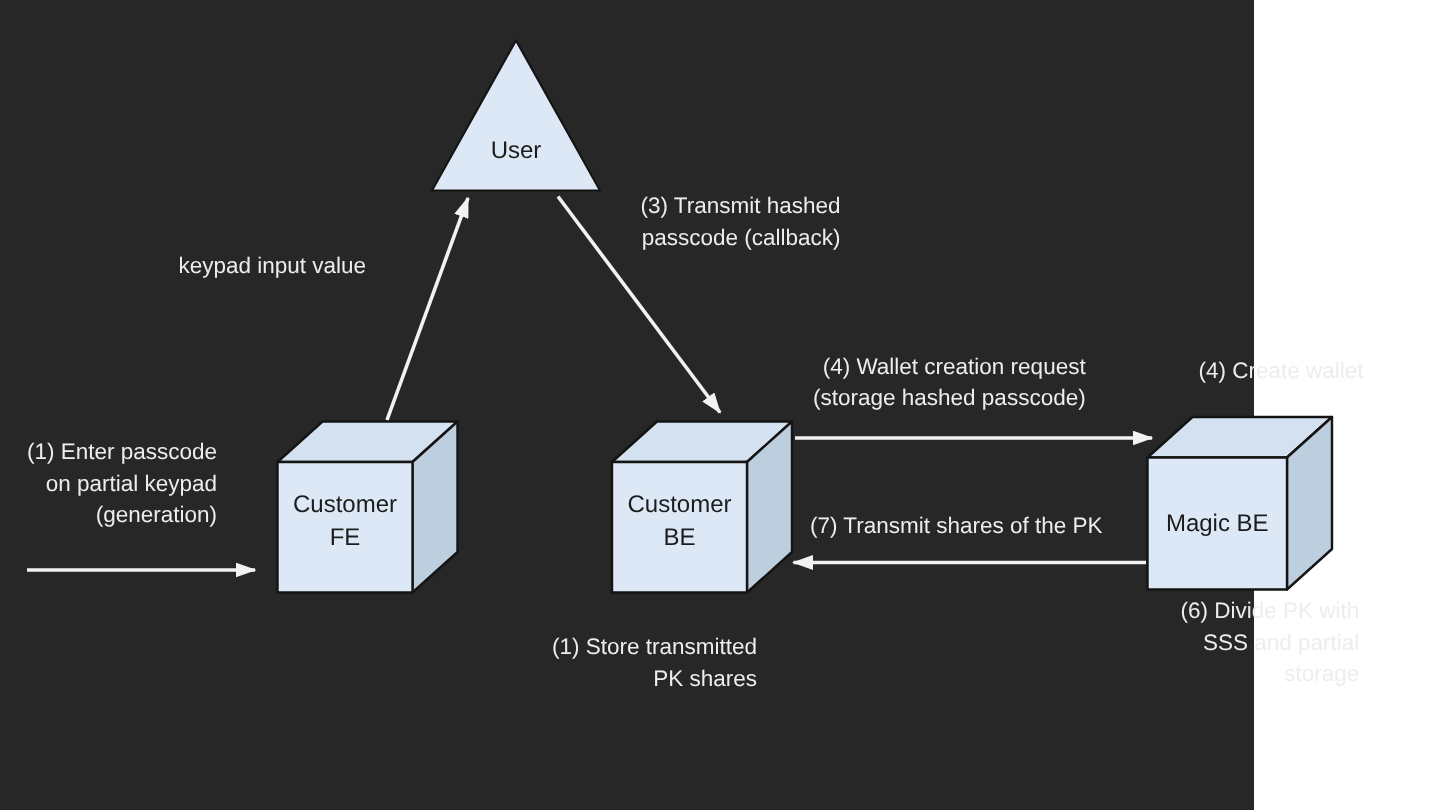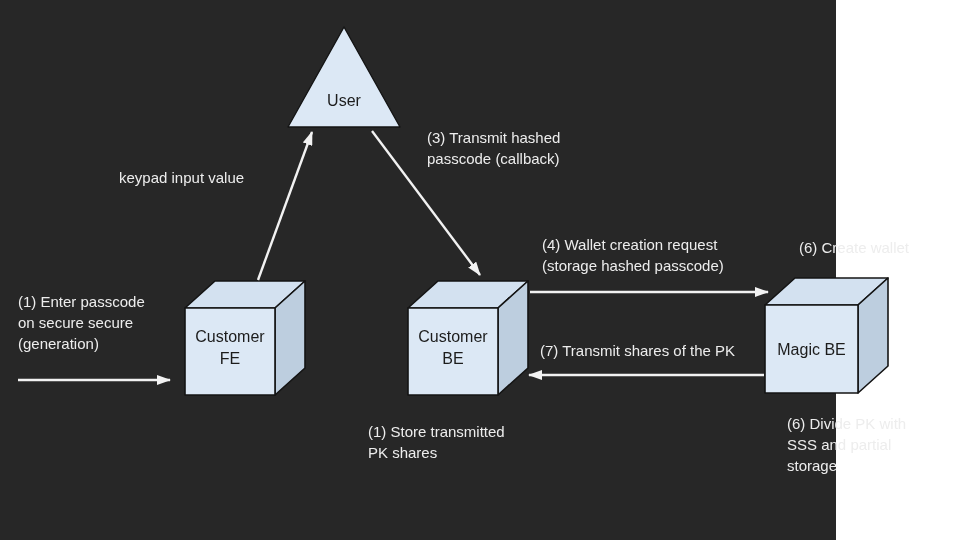--- a/index.html
+++ b/index.html
@@ -28,21 +28,21 @@
   .tri        { fill: var(--cube-front); stroke: var(--shape-stroke); stroke-width: 1.4; stroke-linejoin: round; }
   .edge { stroke: var(--arrow); stroke-width: 2.4; fill: none; }
   .arrowhead { fill: var(--arrow); }
   .label {
     position: absolute;
     color: var(--text-light);
     font-size: 15px;
     line-height: 21px;
     white-space: nowrap;
   }
-  .label span { display: block; }
+  .label span { display: block; text-align: right; }
   .node-label {
     position: absolute;
     color: var(--text-dark);
     font-size: 16px;
     line-height: 22px;
     text-align: center;
     white-space: nowrap;
   }
   .node-label span { display: block; }
 </style>
@@ -95,38 +95,38 @@
   <div class="node-label" style="left:408px; top:326px; width:90px;">
     <span>Customer</span>
     <span>BE</span>
   </div>
   <div class="node-label" style="left:765px; top:339px; width:93px;">
     <span>Magic BE</span>
   </div>
 
   <div class="label" style="left:18px; top:291px;">
     <span>(1) Enter passcode</span>
-    <span>on secure secure</span>
+    <span>on partial keypad</span>
     <span>(generation)</span>
   </div>
   <div class="label" style="left:119px; top:167px;">
     <span>keypad input value</span>
   </div>
   <div class="label" style="left:427px; top:127px;">
     <span>(3) Transmit hashed</span>
     <span>passcode (callback)</span>
   </div>
   <div class="label" style="left:542px; top:234px;">
     <span>(4) Wallet creation request</span>
     <span>(storage hashed passcode)</span>
   </div>
   <div class="label" style="left:799px; top:237px;">
-    <span>(6) Create wallet</span>
+    <span>(4) Create wallet</span>
   </div>
-  <div class="label" style="left:787px; top:413px;">
+  <div class="label" style="left:787px; top:397px;">
     <span>(6) Divide PK with</span>
     <span>SSS and partial</span>
     <span>storage</span>
   </div>
   <div class="label" style="left:540px; top:340px;">
     <span>(7) Transmit shares of the PK</span>
   </div>
   <div class="label" style="left:368px; top:421px;">
     <span>(1) Store transmitted</span>
     <span>PK shares</span>

